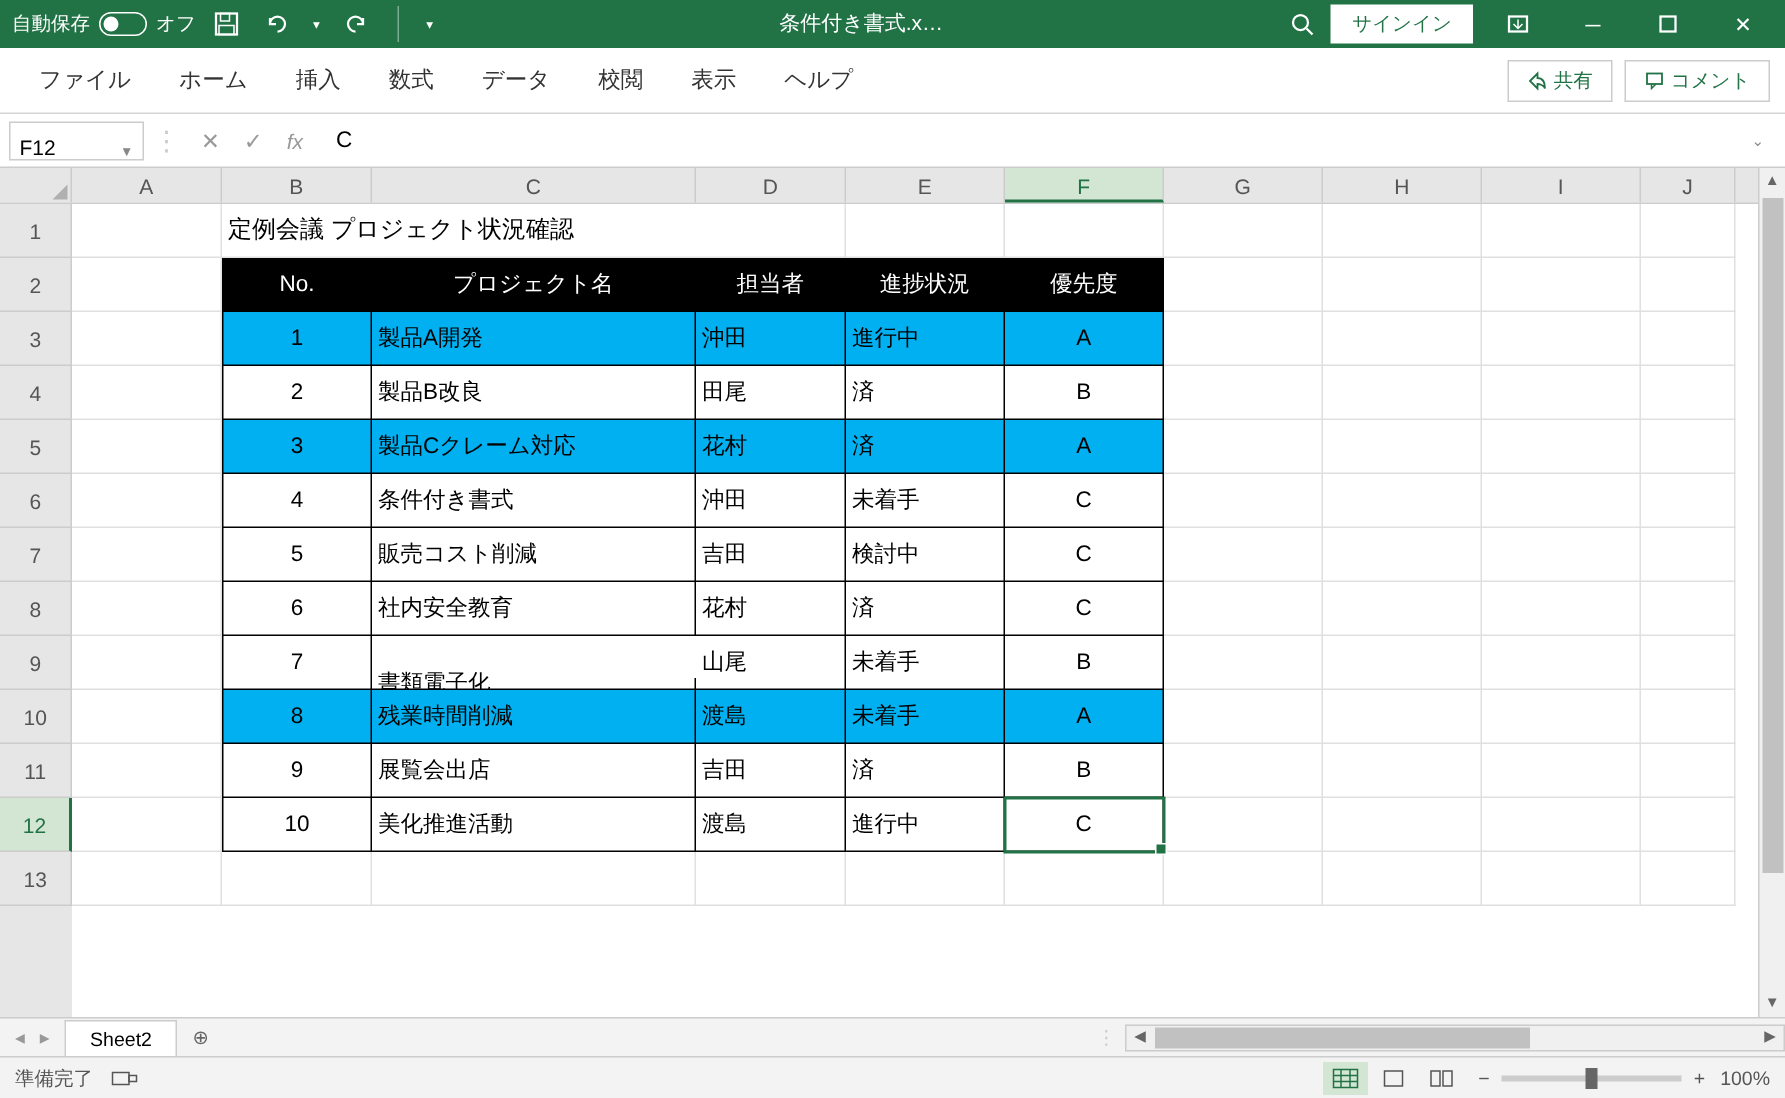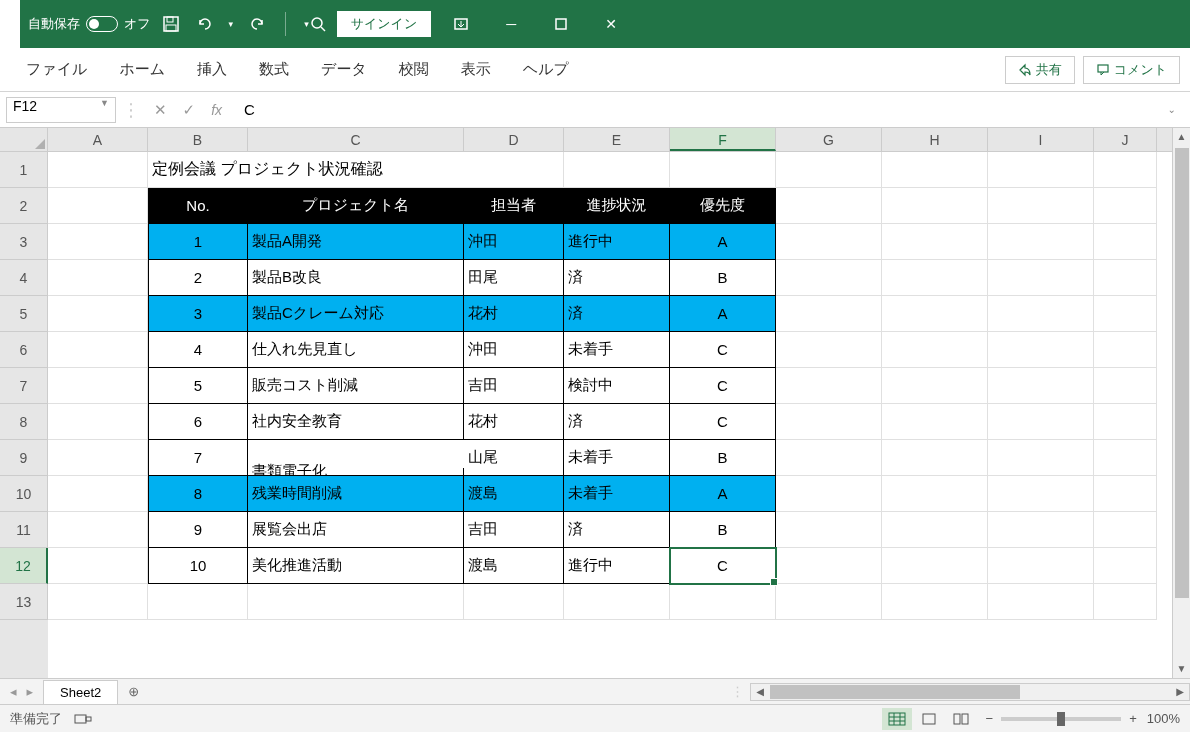--- a/index.html
+++ b/index.html
@@ -1,39 +1,39 @@
 <!DOCTYPE html>
 <html><head>
 <meta charset="utf-8">
 <style>
 * { margin: 0; padding: 0; box-sizing: border-box; font-family: 'Yu Gothic UI', 'Meiryo', sans-serif; }
 body { width: 1190px; height: 732px; background: #fff; overflow: hidden; display: flex; flex-direction: column; }
 
 
-.titlebar { background: #217346; height: 48px; display: flex; align-items: center; color: #fff; padding: 4px 8px; margin-left: 20px; }
+.titlebar { background: #217346; height: 32px; display: flex; align-items: center; color: #fff; padding: 4px 8px; }
 .autosave { display: flex; align-items: center; gap: 6px; font-size: 13px; margin-right: 10px; }
 .toggle { width: 32px; height: 16px; border: 1px solid #fff; border-radius: 8px; position: relative; }
 .toggle::after { content: ''; width: 10px; height: 10px; background: #fff; border-radius: 50%; position: absolute; top: 2px; left: 2px; }
 .qat { display: flex; gap: 14px; align-items: center; }
 .qat-icon { width: 20px; height: 20px; display: flex; align-items: center; justify-content: center; cursor: pointer; }
 .qat-sep { width: 1px; height: 24px; background: rgba(255,255,255,0.4); margin: 0 4px; }
 .title-center { flex: 1; text-align: center; font-size: 14px; }
 .title-right { display: flex; align-items: center; gap: 10px; }
 .signin-btn { background: #fff; color: #217346; padding: 4px 14px; font-size: 13px; border: none; cursor: pointer; }
 .win-btn { width: 40px; height: 32px; display: flex; align-items: center; justify-content: center; cursor: pointer; font-size: 14px; color: #fff; }
 
 
 .ribbon-tabs { background: #fff; height: 44px; display: flex; align-items: center; padding: 0 10px; border-bottom: 1px solid #d4d4d4; }
 .tab { padding: 8px 16px; font-size: 15px; color: #333; cursor: pointer; }
 .tab-right { margin-left: auto; display: flex; gap: 8px; }
 .share-btn { border: 1px solid #ccc; padding: 4px 12px; font-size: 13px; display: flex; align-items: center; gap: 4px; cursor: pointer; color: #217346; }
 
 
 .formula-bar { height: 36px; display: flex; align-items: center; border-bottom: 1px solid #ccc; background: #fff; padding: 0 6px; gap: 6px; }
-.name-box { width: 110px; height: 26px; border: 1px solid #ccc; display: flex; align-items: flex-start; padding: 0 6px; font-size: 14px; justify-content: space-between; }
+.name-box { width: 90px; height: 26px; border: 1px solid #ccc; display: flex; align-items: flex-end; padding: 0 6px; font-size: 14px; justify-content: space-between; }
 .name-box .dd { font-size: 9px; color: #888; }
 .fb-sep { color: #ccc; font-size: 18px; }
 .fb-icons { display: flex; gap: 16px; align-items: center; color: #999; font-size: 15px; padding: 0 8px; }
 .fx-label { font-style: italic; font-size: 14px; }
 .formula-input { flex: 1; height: 26px; border: none; padding: 0 8px; font-size: 15px; }
 .formula-expand { font-size: 10px; color: #888; padding: 0 8px; cursor: pointer; }
 
 
 .grid-area { flex: 1; display: flex; flex-direction: column; position: relative; background: #fff; }
 .col-headers { display: flex; background: #e6e6e6; height: 24px; border-bottom: 1px solid #ccc; }
@@ -109,20 +109,21 @@
     <span style="font-size:9px;color:#fff">▾</span>
     <div class="qat-icon">
         <svg width="18" height="18" viewBox="0 0 18 18">
           <path d="M14 9 A5 5 0 1 0 9 14" fill="none" stroke="#fff" stroke-width="1.5"></path>
           <path d="M14 5 L14 9 L10 9" fill="none" stroke="#fff" stroke-width="1.5"></path>
         </svg>
       </div>
     <div class="qat-sep"></div>
     <span style="font-size:9px;color:#fff">▾</span>
   </div>
+  <div class="title-center">条件付き書式.x…</div>
   <div class="title-right">
     <div>
         <svg width="18" height="18" viewBox="0 0 18 18">
           <circle cx="8" cy="8" r="5" fill="none" stroke="#fff" stroke-width="1.5"></circle>
           <line x1="12" y1="12" x2="16" y2="16" stroke="#fff" stroke-width="1.5"></line>
         </svg>
       </div>
     <button class="signin-btn">サインイン</button>
     <div class="win-btn">
         <svg width="16" height="16" viewBox="0 0 16 16">
@@ -266,21 +267,21 @@
           <div class="cell data-cell highlight" style="width: 106px;">済</div>
           <div class="cell data-cell center highlight" style="width: 106px;">A</div>
           <div class="cell " style="width: 106px;"></div>
           <div class="cell " style="width: 106px;"></div>
           <div class="cell " style="width: 106px;"></div>
           <div class="cell " style="width: 63px;"></div>
         </div>
         <div class="cell-row">
           <div class="cell " style="width: 100px;"></div>
           <div class="cell data-cell center first-col" style="width: 100px;">4</div>
-          <div class="cell data-cell" style="width: 216px;">仕入れ先見直し</div>
+          <div class="cell data-cell" style="width: 216px;">条件付き書式</div>
           <div class="cell data-cell" style="width: 100px;">沖田</div>
           <div class="cell data-cell" style="width: 106px;">未着手</div>
           <div class="cell data-cell center" style="width: 106px;">C</div>
           <div class="cell " style="width: 106px;"></div>
           <div class="cell " style="width: 106px;"></div>
           <div class="cell " style="width: 106px;"></div>
           <div class="cell " style="width: 63px;"></div>
         </div>
         <div class="cell-row">
           <div class="cell " style="width: 100px;"></div>

